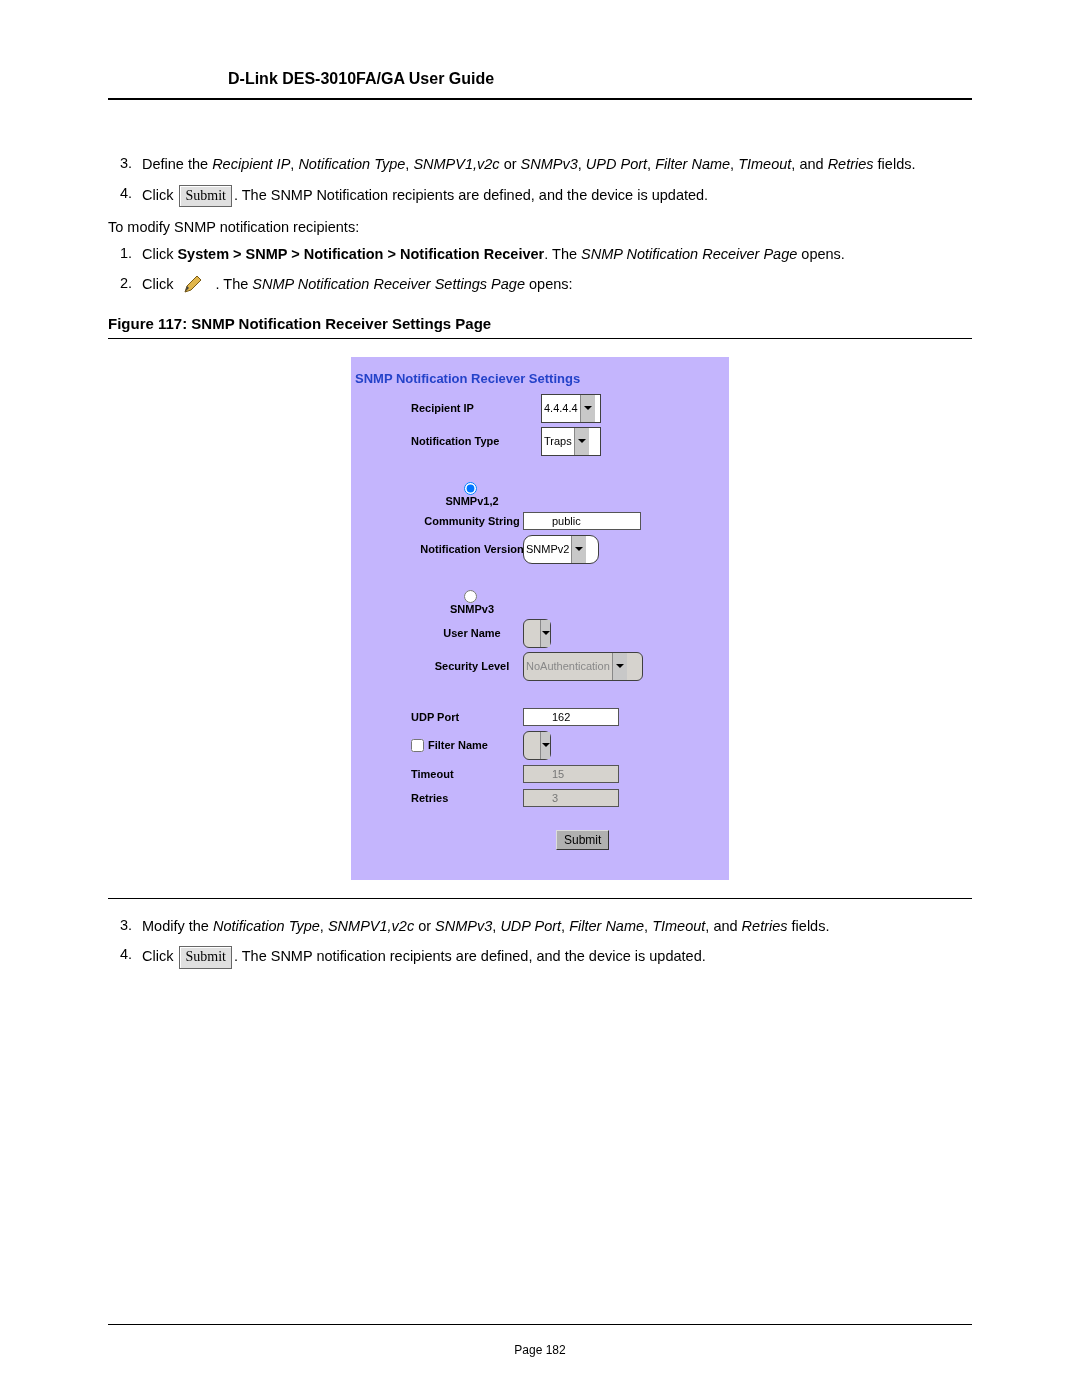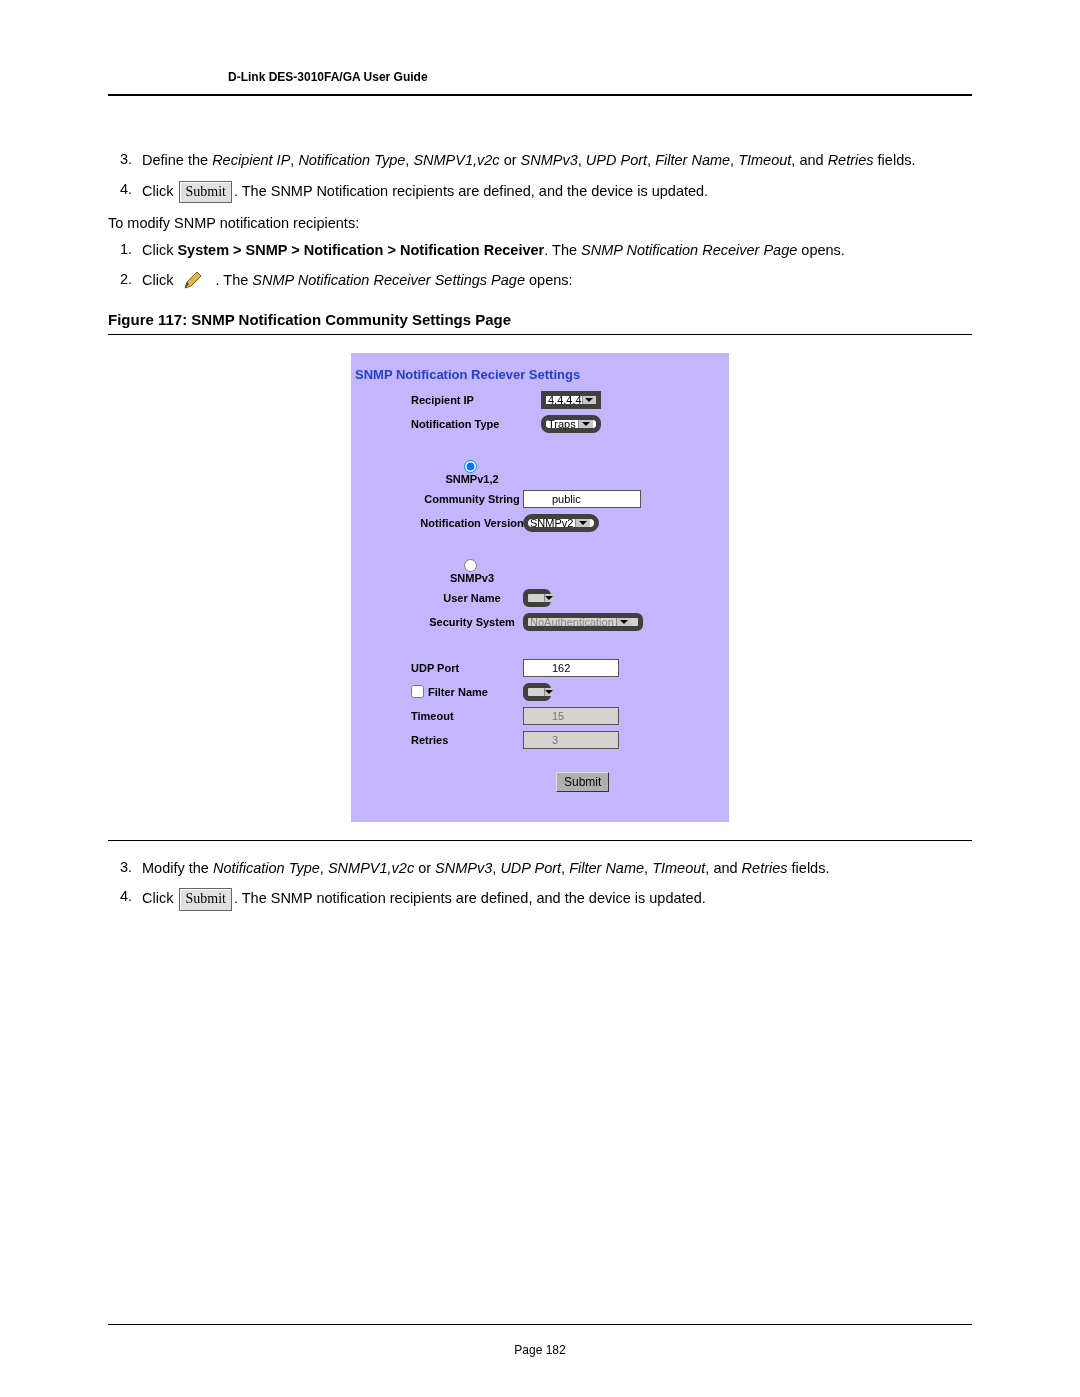--- a/index.html
+++ b/index.html
@@ -13,21 +13,21 @@
   .page {
     width: 1080px;
     height: 1397px;
     margin: 0 auto;
     position: relative;
     box-sizing: border-box;
     padding: 70px 108px 0 108px;
   }
   .header-title {
     font-weight: bold;
-    font-size: 12px;
+    font-size: 16px;
     margin-left: 120px;
     margin-bottom: 10px;
   }
   .hr {
     border: none;
     border-top: 2px solid #000;
     margin: 0 0 55px 0;
   }
   .hr2 {
     border: none;
@@ -169,22 +169,22 @@
   .group2 {
     margin-left: 60px;
     margin-bottom: 26px;
   }
   .group2 .lbl-col { width: 122px; flex-direction: column; }
   .group3 { margin-left: 60px; }
   .group3 .lbl-col { width: 122px; }
   .ctl-col-b { margin-left: -10px; }
   .sel-arrow {
     display: inline-flex;
-    border: 5px solid #404040;
-    height: 18px;
+    border: 1px solid #404040;
+    height: 29px;
     box-sizing: border-box;
     background: #fff;
     align-items: center;
   }
   .sel-arrow.disabled { background: #D6D3CE; border-radius: 6px; }
   .sel-txt {
     padding: 0 2px;
     font-size: 11px;
     min-width: 12px;
     white-space: nowrap;
@@ -245,40 +245,40 @@
           <svg width="22" height="18" viewBox="0 0 22 18">
             <polygon points="2,16 4,10 14,0 18,4 8,14" fill="#E1B64B" stroke="#7A5A12" stroke-width="1"></polygon>
             <polygon points="2,16 4,10 6,12" fill="#444"></polygon>
           </svg>
         </span>
         <span>. The </span><span class="ital">SNMP Notification Receiver Settings Page</span><span> opens:</span>
       </span>
     </li>
   </ol>
 
-  <div class="figure-caption">Figure 117: SNMP Notification Community Settings Page</div>
+  <div class="figure-caption">Figure 117: SNMP Notification Receiver Settings Page</div>
   <hr class="hr2">
 
   <div class="settings-panel">
     <div class="panel-title">SNMP Notification Reciever Settings</div>
 
     <div class="group">
       <div class="row">
         <div class="lbl-col">Recipient IP</div>
         <div class="ctl-col">
           <span class="sel-arrow" style="width:60px;">
             <span class="sel-txt">4.4.4.4</span>
               <span class="sel-btn"></span>
           </span>
         </div>
       </div>
       <div class="row">
         <div class="lbl-col">Notification Type</div>
         <div class="ctl-col">
-          <span class="sel-arrow" style="width:60px;border-radius:8px;">
+          <span class="sel-arrow" style="width:60px;">
             <span class="sel-txt">Traps</span>
               <span class="sel-btn"></span>
           </span>
         </div>
       </div>
     </div>
 
     <div class="group2">
       <div class="row">
         <div class="lbl-col">
@@ -313,21 +313,21 @@
       <div class="row">
         <div class="lbl-col">User Name</div>
         <div class="ctl-col ctl-col-b">
           <span class="sel-arrow disabled" style="width:28px;">
             <span class="sel-txt"></span>
               <span class="sel-btn"></span>
           </span>
         </div>
       </div>
       <div class="row">
-        <div class="lbl-col">Security System</div>
+        <div class="lbl-col">Security Level</div>
         <div class="ctl-col ctl-col-b">
           <span class="sel-arrow disabled" style="width:120px;">
             <span class="sel-txt" style="color:#888;">NoAuthentication</span>
               <span class="sel-btn"></span>
           </span>
         </div>
       </div>
     </div>
 
     <div class="group3">

